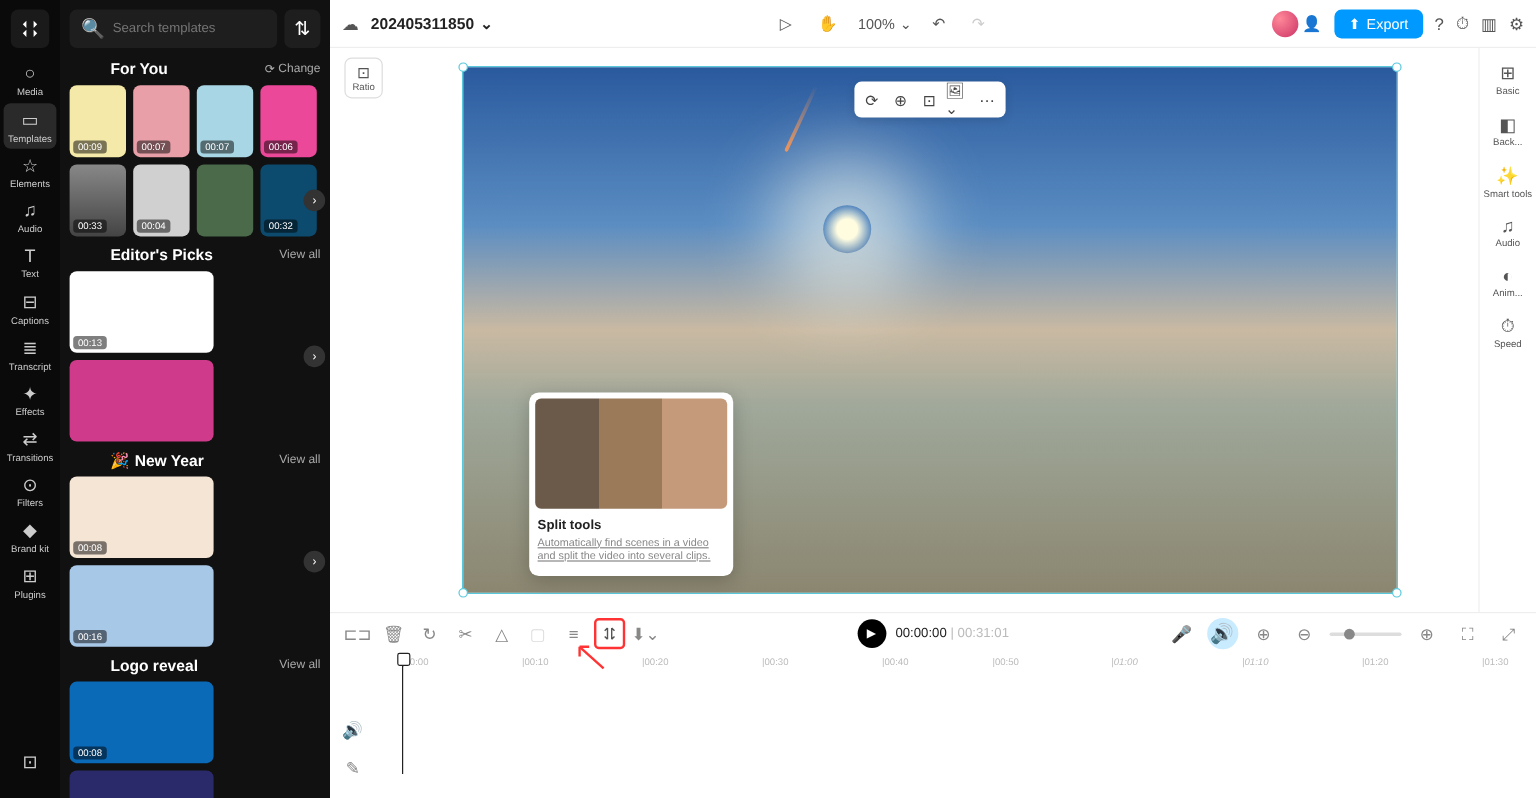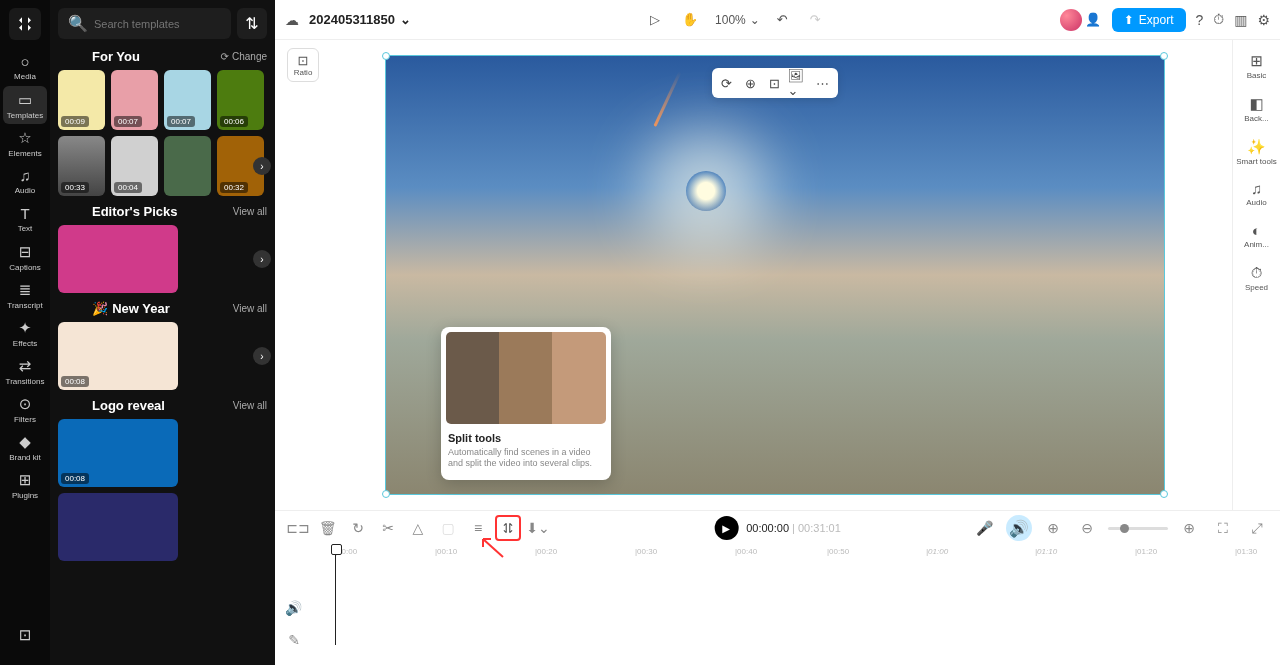--- a/index.html
+++ b/index.html
@@ -57,21 +57,21 @@
 .floating-toolbar { position: absolute; top: 12px; left: 50%; transform: translateX(-50%); background: #fff; border-radius: 6px; box-shadow: 0 2px 8px rgba(0,0,0,.12); display: flex; gap: 2px; padding: 4px; }
 .floating-toolbar .ft-btn { width: 22px; height: 22px; display: flex; align-items: center; justify-content: center; color: #444; cursor: pointer; border-radius: 4px; font-size: 13px; }
 .rightbar { width: 48px; background: #fff; border-left: 1px solid #eee; display: flex; flex-direction: column; gap: 6px; padding: 8px 3px; }
 .rb-item { display: flex; flex-direction: column; align-items: center; cursor: pointer; color: #555; gap: 2px; padding: 4px 0; }
 .rb-item .icon { font-size: 15px; }
 .rb-item .label { font-size: 8px; text-align: center; line-height: 1.1; }
 
 .tooltip-card { position: absolute; bottom: 18px; left: 116px; width: 170px; background: #fff; border-radius: 8px; box-shadow: 0 4px 16px rgba(0,0,0,.2); overflow: hidden; padding: 5px; z-index: 10; }
 .tooltip-card .t-img { height: 92px; background: linear-gradient(90deg, #6b5a4a 0%, #6b5a4a 33%, #9b7a5a 33%, #9b7a5a 66%, #c49a7a 66%); border-radius: 5px; display: flex; }
 .tooltip-card .t-title { font-size: 11px; font-weight: 600; color: #222; margin: 8px 2px 3px; }
-.tooltip-card .t-desc { font-size: 9px; color: #888; line-height: 1.3; margin: 0 2px 5px; }
+.tooltip-card .t-desc { font-size: 9px; color: #888; line-height: 1.3; margin: 0 2px 5px; text-decoration: underline; }
 
 .timeline { height: 155px; background: #fff; display: flex; flex-direction: column; border-top: 1px solid #eee; }
 .tl-toolbar { height: 34px; display: flex; align-items: center; padding: 0 10px; gap: 4px; position: relative; }
 .tl-tool { width: 26px; height: 26px; display: flex; align-items: center; justify-content: center; color: #888; cursor: pointer; border-radius: 4px; font-size: 14px; }
 .tl-tool.highlight { border: 2px solid #ff3333; }
 .tl-center { position: absolute; left: 50%; transform: translateX(-50%); display: flex; align-items: center; gap: 8px; }
 .play-btn { width: 24px; height: 24px; background: #000; border-radius: 50%; display: flex; align-items: center; justify-content: center; color: #fff; cursor: pointer; font-size: 10px; }
 .time-display { font-size: 11px; color: #222; }
 .time-display .dim { color: #bbb; }
 .tl-right { margin-left: auto; display: flex; gap: 8px; align-items: center; }
@@ -178,55 +178,61 @@
   <div class="thumbs" id="fy1">
       <div class="thumb " style="background: rgb(244, 233, 168);">
         <span class="dur">00:09</span>
       </div>
       <div class="thumb " style="background: rgb(232, 159, 168);">
         <span class="dur">00:07</span>
       </div>
       <div class="thumb " style="background: rgb(168, 214, 228);">
         <span class="dur">00:07</span>
       </div>
-      <div class="thumb " style="background: #4d7c0f;">
+      <div class="thumb " style="background: #ec4899;">
         <span class="dur">00:06</span>
       </div>
     </div>
   <div class="thumbs" id="fy2" style="margin-top:6px;">
       <div class="arrow">›</div>
       <div class="thumb " style="background: linear-gradient(rgb(136, 136, 136), rgb(68, 68, 68));">
         <span class="dur">00:33</span>
       </div>
       <div class="thumb " style="background: rgb(208, 208, 208);">
         <span class="dur">00:04</span>
       </div>
       <div class="thumb " style="background: rgb(74, 106, 74);"></div>
-      <div class="thumb " style="background: #a16207;">
+      <div class="thumb " style="background: #0c4a6e;">
         <span class="dur">00:32</span>
       </div>
     </div>
 
   <div class="section-head">
     <span class="title">Editor's Picks</span>
     <span class="action">View all</span>
   </div>
   <div class="thumbs" id="ep">
       <div class="arrow">›<span class="ic"></span></div>
+      <div class="thumb med" style="background: rgb(255, 255, 255);">
+        <span class="dur">00:13</span>
+      </div>
       <div class="thumb med" style="background: rgb(208, 58, 138);"></div>
     </div>
 
   <div class="section-head">
     <span class="title"><span class="emoji">🎉</span><span>New Year</span></span>
     <span class="action">View all</span>
   </div>
   <div class="thumbs" id="ny">
       <div class="arrow">›</div>
       <div class="thumb med" style="background: rgb(245, 229, 213);">
         <span class="dur">00:08</span>
+      </div>
+      <div class="thumb med" style="background: rgb(168, 200, 232);">
+        <span class="dur">00:16</span>
       </div>
     </div>
 
   <div class="section-head">
     <span class="title">Logo reveal</span>
     <span class="action">View all</span>
   </div>
   <div class="thumbs" id="lr">
       <div class="thumb med" style="background: rgb(10, 106, 184);">
         <span class="dur">00:08</span>

